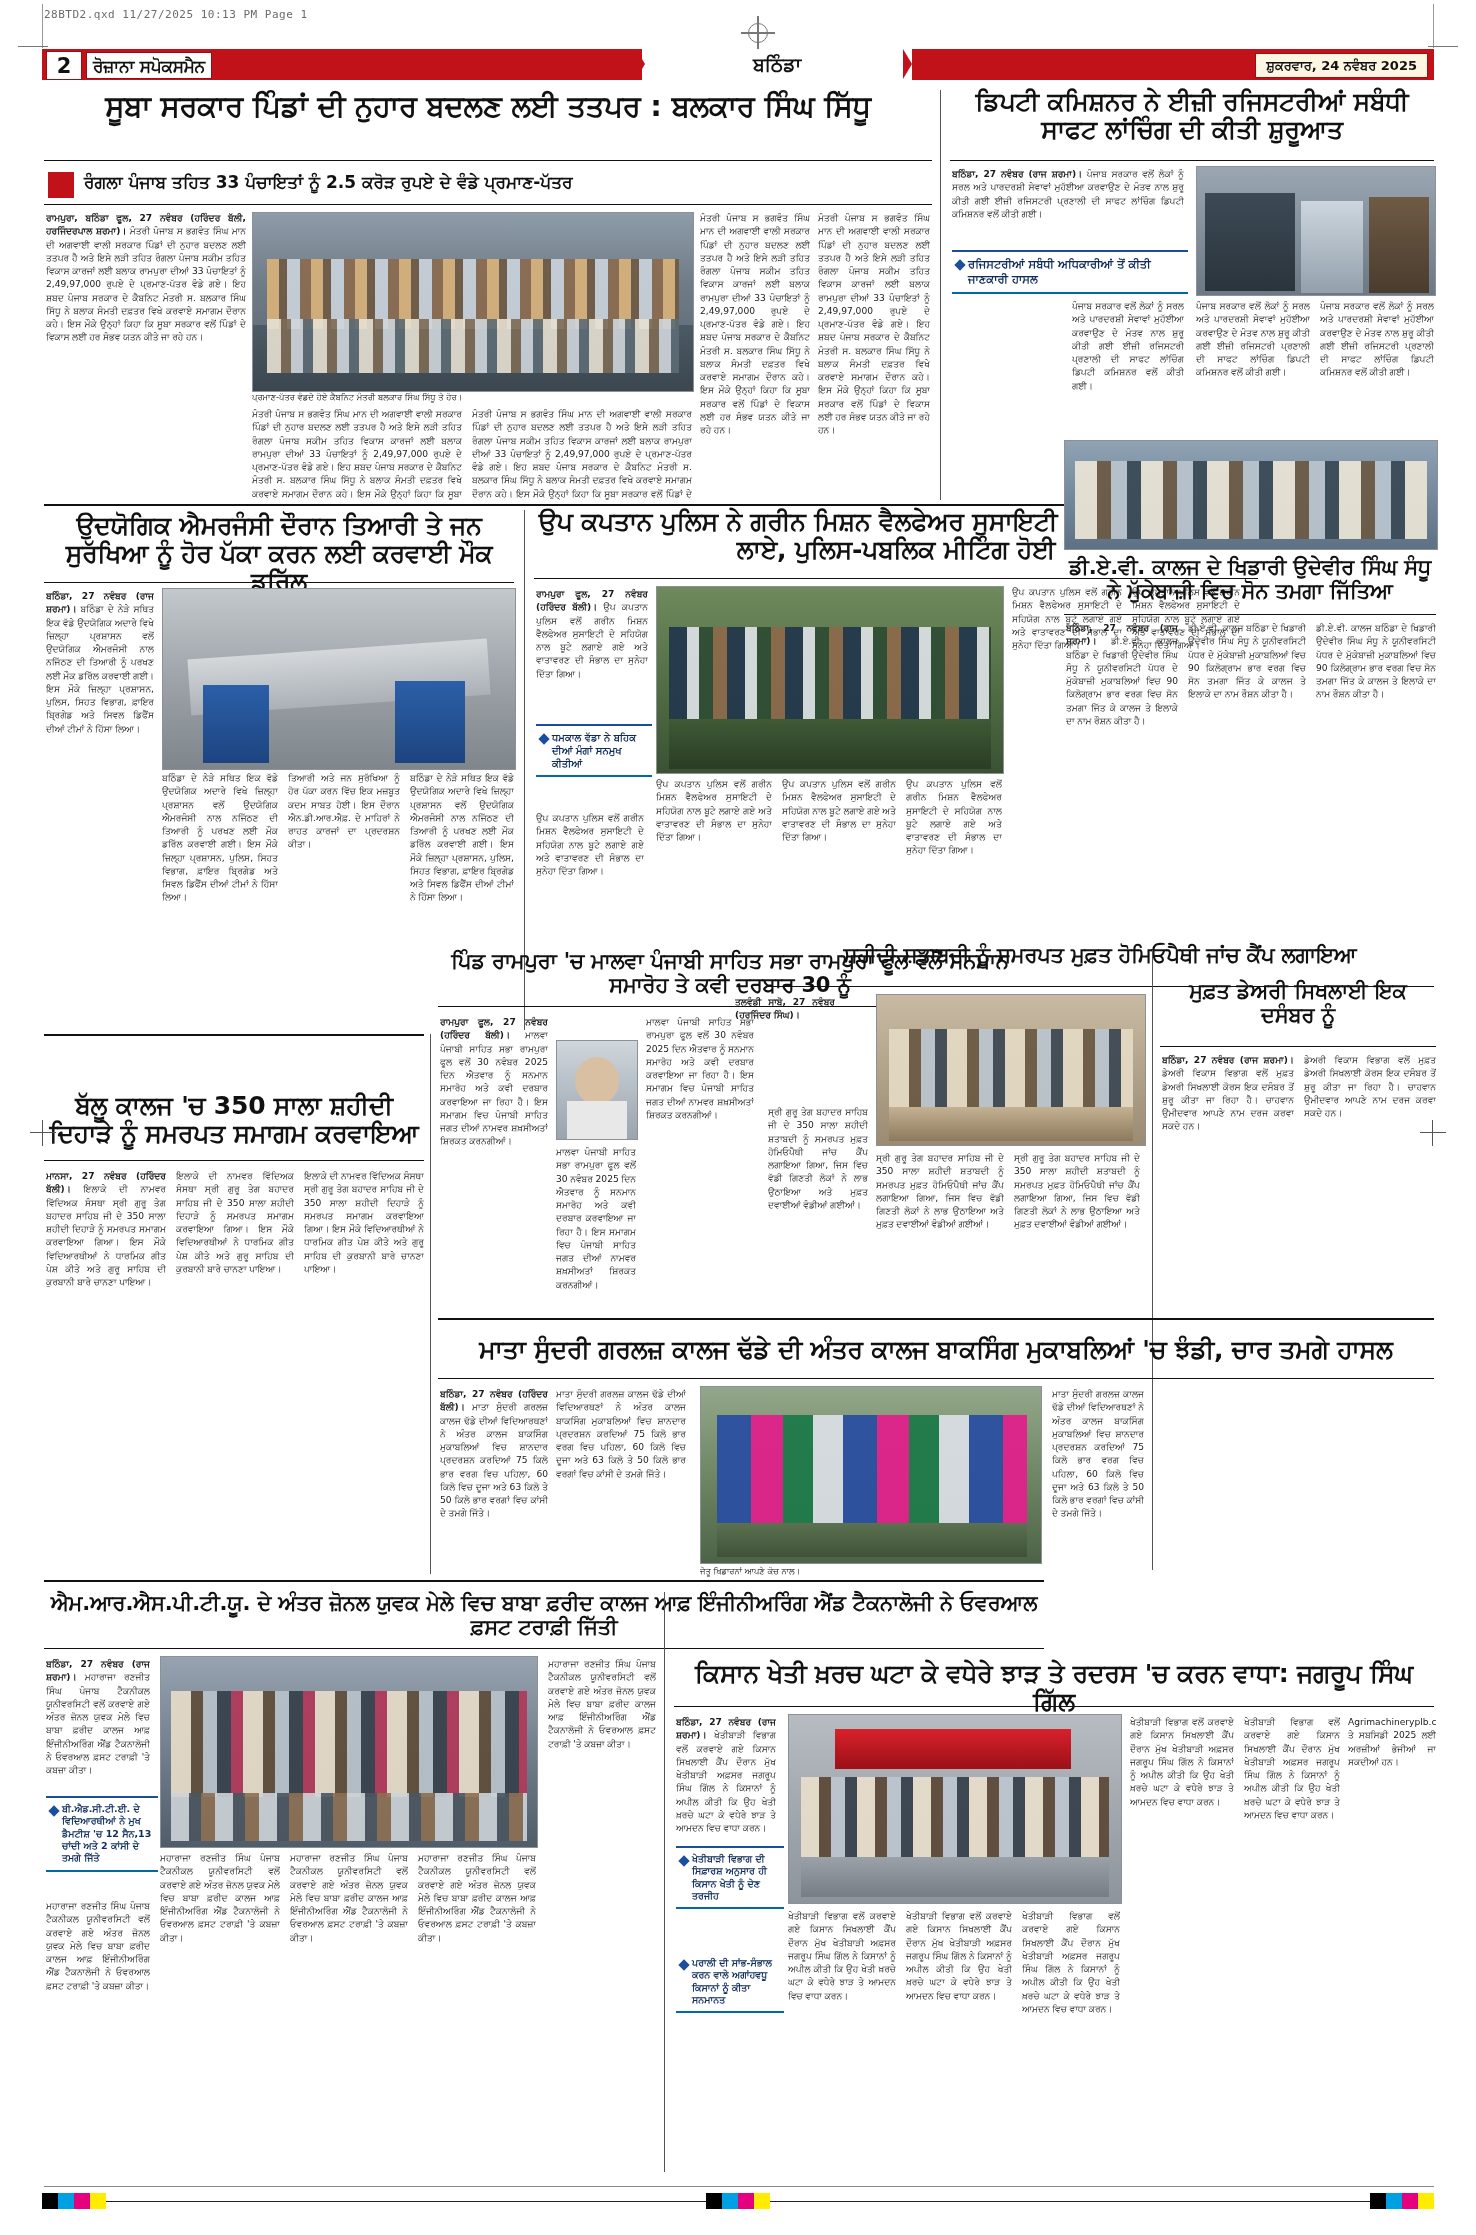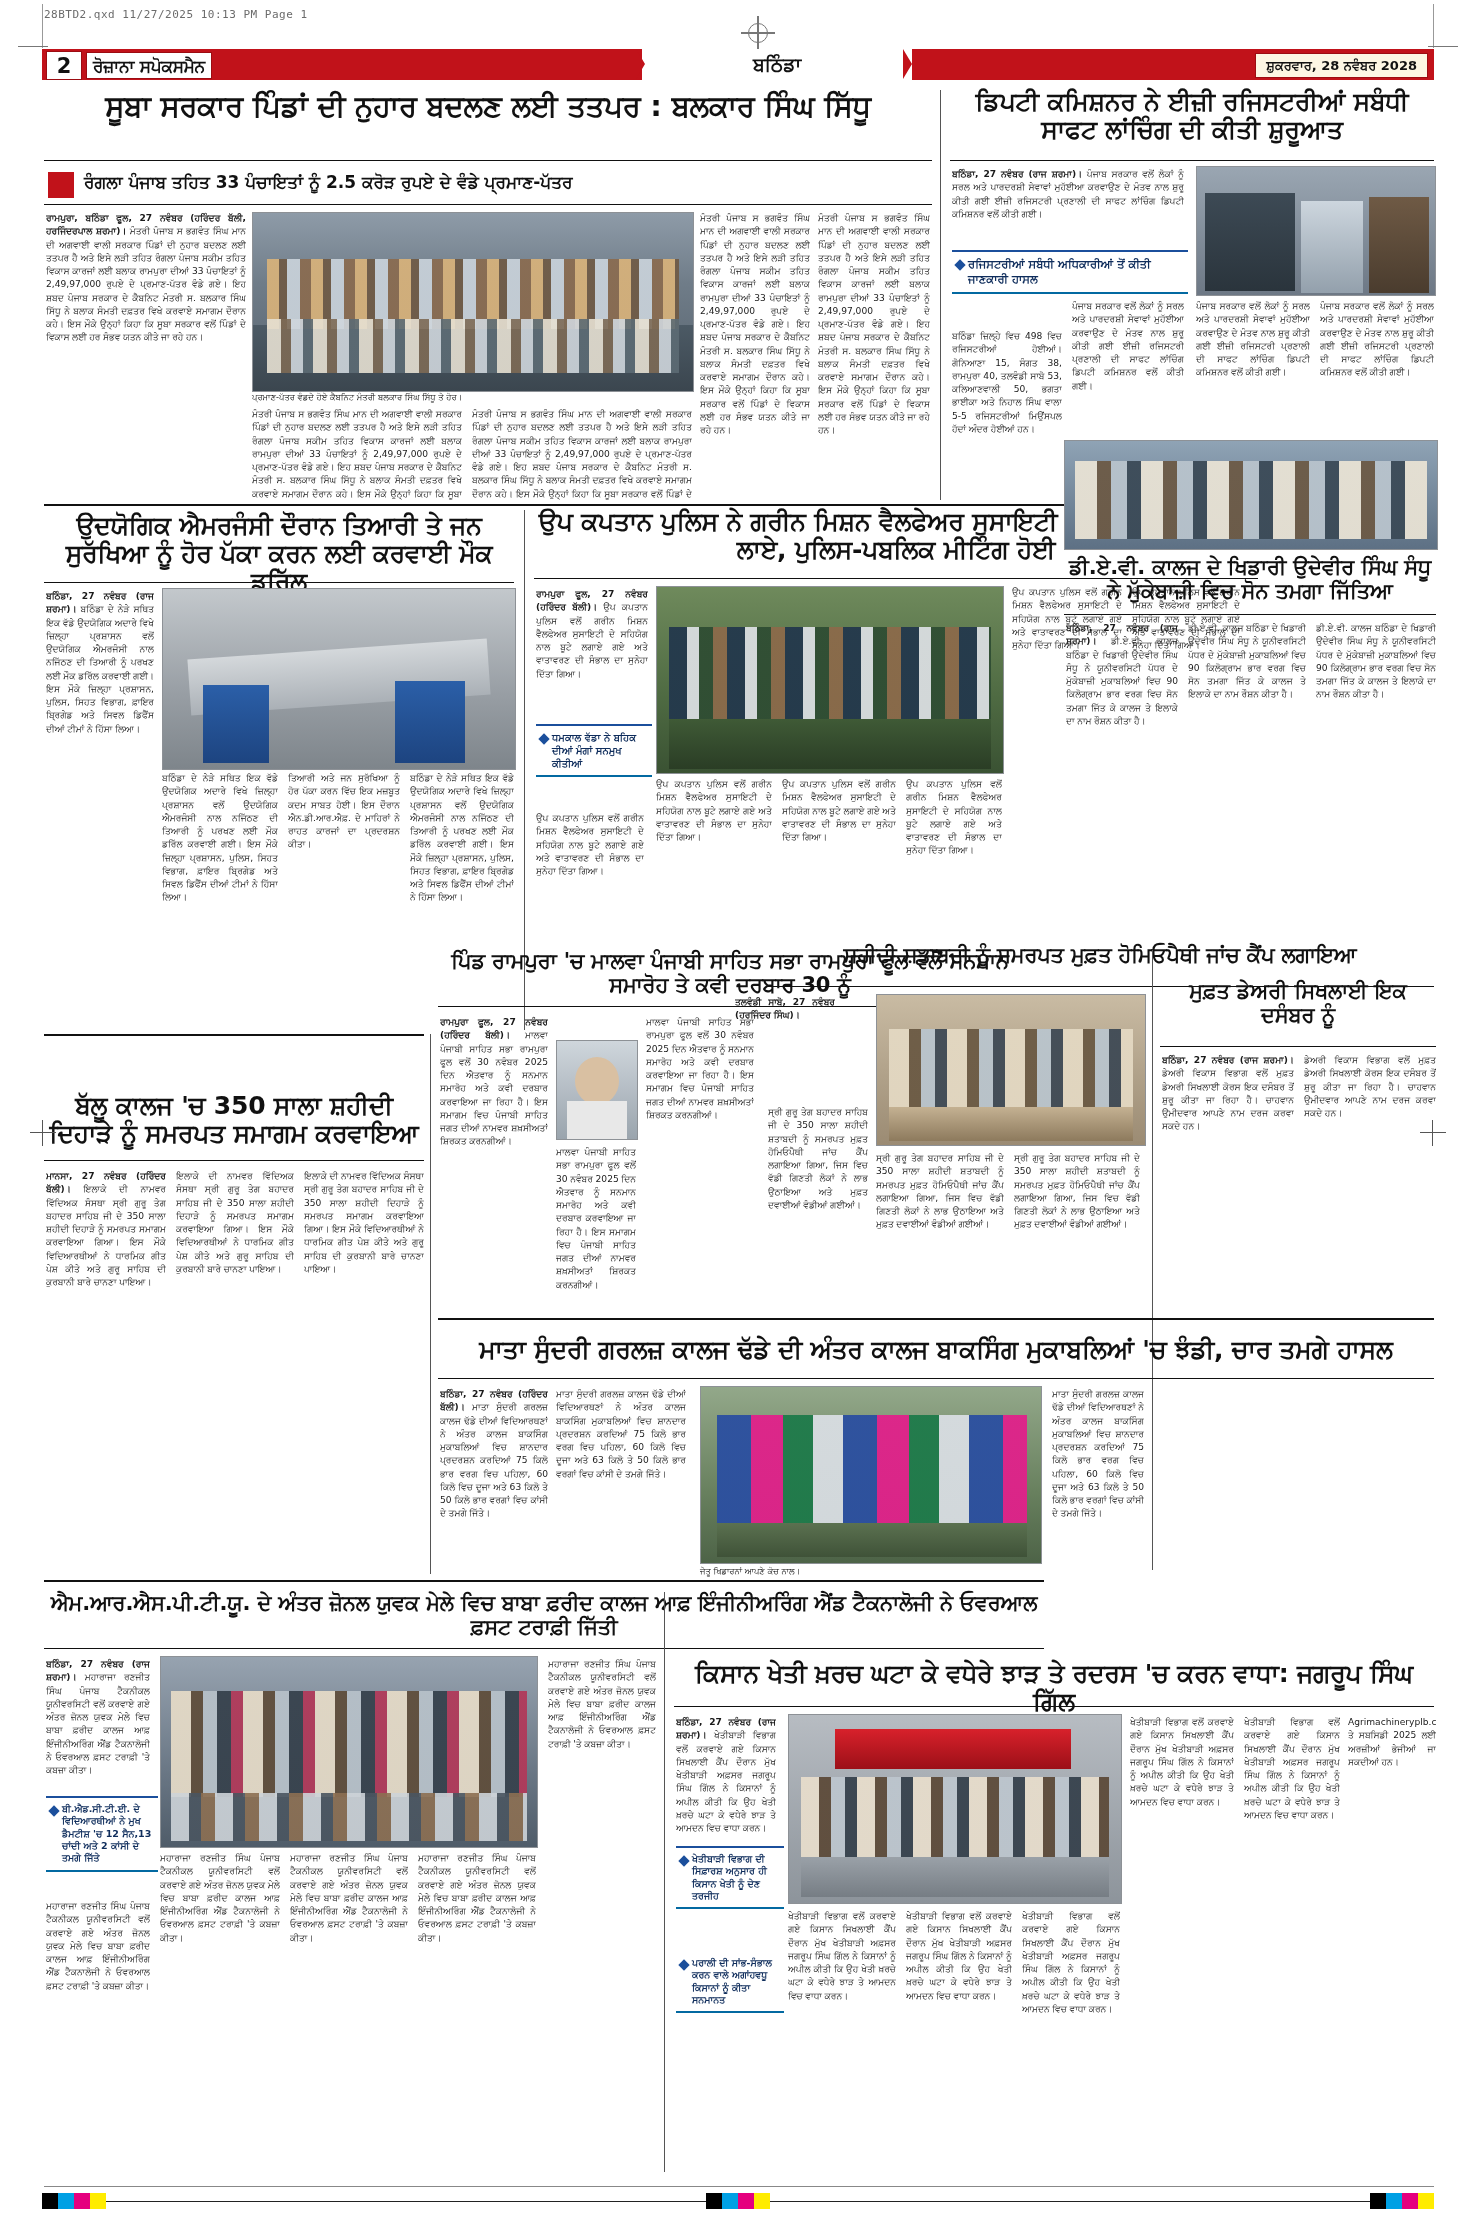--- a/index.html
+++ b/index.html
@@ -73,21 +73,21 @@
     <div class="rule" style="left:1428px;top:46px;width:30px;height:1px;background:#777;"></div>
   </div>
 
   <div class="masthead">
     <div class="mh-white"></div>
     <div class="mh-notch-l"></div>
     <div class="mh-notch-r"></div>
     <div class="pagenum">2</div>
     <div class="mh-logo">ਰੋਜ਼ਾਨਾ ਸਪੋਕਸਮੈਨ</div>
     <div class="mh-city">ਬਠਿੰਡਾ</div>
-    <div class="mh-date">ਸ਼ੁਕਰਵਾਰ, 28 ਨਵੰਬਰ 2028</div>
+    <div class="mh-date">ਸ਼ੁਕਰਵਾਰ, 24 ਨਵੰਬਰ 2025</div>
   </div>
 
   <div style="position:absolute;left:44px;top:90px;width:888px;">
     <div class="hl hl1">ਸੂਬਾ ਸਰਕਾਰ ਪਿੰਡਾਂ ਦੀ ਨੁਹਾਰ ਬਦਲਣ ਲਈ ਤਤਪਰ : ਬਲਕਾਰ ਸਿੰਘ ਸਿੱਧੂ</div>
   </div>
   <div class="rule" style="left:44px;top:160px;width:888px;height:1px;background:#111;"></div>
 
   <div class="redsub" style="left:48px;top:172px;width:884px;height:28px;">
     <div class="sq"></div>
     <div class="tx">ਰੰਗਲਾ ਪੰਜਾਬ ਤਹਿਤ 33 ਪੰਚਾਇਤਾਂ ਨੂੰ 2.5 ਕਰੋੜ ਰੁਪਏ ਦੇ ਵੰਡੇ ਪ੍ਰਮਾਣ-ਪੱਤਰ</div>
@@ -139,23 +139,20 @@
     <div style="position:absolute;left:172px;top:30px;width:60px;height:96px;background:linear-gradient(#6f5a45,#4a3c2e);"></div>
   </div>
 
   <div class="boxnote" style="left:952px;top:250px;width:228px;">
     <div class="ln">
       <span class="bullet"></span>
       <span>ਰਜਿਸਟਰੀਆਂ ਸਬੰਧੀ ਅਧਿਕਾਰੀਆਂ ਤੋਂ ਕੀਤੀ ਜਾਣਕਾਰੀ ਹਾਸਲ</span>
     </div>
   </div>
 
-  <div style="position:absolute;left:952px;top:330px;width:110px;height:170px;overflow:hidden;" class="body-col">
-    <span>ਬਠਿੰਡਾ ਜ਼ਿਲ੍ਹੇ ਵਿਚ 498 ਵਿਚ ਰਜਿਸਟਰੀਆਂ ਹੋਈਆਂ। ਗੋਨਿਆਣਾ 15, ਸੰਗਤ 38, ਰਾਮਪੁਰਾ 40, ਤਲਵੰਡੀ ਸਾਬੋ 53, ਕਲਿਆਣਵਾਲੀ 50, ਭਗਤਾ ਭਾਈਕਾ ਅਤੇ ਨਿਹਾਲ ਸਿੰਘ ਵਾਲਾ 5-5 ਰਜਿਸਟਰੀਆਂ ਮਿਉਂਸਪਲ ਹੱਦਾਂ ਅੰਦਰ ਹੋਈਆਂ ਹਨ।</span>
-  </div>
   <div style="position:absolute;left:1072px;top:300px;width:112px;height:200px;overflow:hidden;" class="body-col">
     <span>ਪੰਜਾਬ ਸਰਕਾਰ ਵਲੋਂ ਲੋਕਾਂ ਨੂੰ ਸਰਲ ਅਤੇ ਪਾਰਦਰਸ਼ੀ ਸੇਵਾਵਾਂ ਮੁਹੱਈਆ ਕਰਵਾਉਣ ਦੇ ਮੰਤਵ ਨਾਲ ਸ਼ੁਰੂ ਕੀਤੀ ਗਈ ਈਜ਼ੀ ਰਜਿਸਟਰੀ ਪ੍ਰਣਾਲੀ ਦੀ ਸਾਫਟ ਲਾਂਚਿੰਗ ਡਿਪਟੀ ਕਮਿਸ਼ਨਰ ਵਲੋਂ ਕੀਤੀ ਗਈ।</span>
   </div>
   <div style="position:absolute;left:1196px;top:300px;width:114px;height:200px;overflow:hidden;" class="body-col">
     <span>ਪੰਜਾਬ ਸਰਕਾਰ ਵਲੋਂ ਲੋਕਾਂ ਨੂੰ ਸਰਲ ਅਤੇ ਪਾਰਦਰਸ਼ੀ ਸੇਵਾਵਾਂ ਮੁਹੱਈਆ ਕਰਵਾਉਣ ਦੇ ਮੰਤਵ ਨਾਲ ਸ਼ੁਰੂ ਕੀਤੀ ਗਈ ਈਜ਼ੀ ਰਜਿਸਟਰੀ ਪ੍ਰਣਾਲੀ ਦੀ ਸਾਫਟ ਲਾਂਚਿੰਗ ਡਿਪਟੀ ਕਮਿਸ਼ਨਰ ਵਲੋਂ ਕੀਤੀ ਗਈ।</span>
   </div>
   <div style="position:absolute;left:1320px;top:300px;width:114px;height:200px;overflow:hidden;" class="body-col">
     <span>ਪੰਜਾਬ ਸਰਕਾਰ ਵਲੋਂ ਲੋਕਾਂ ਨੂੰ ਸਰਲ ਅਤੇ ਪਾਰਦਰਸ਼ੀ ਸੇਵਾਵਾਂ ਮੁਹੱਈਆ ਕਰਵਾਉਣ ਦੇ ਮੰਤਵ ਨਾਲ ਸ਼ੁਰੂ ਕੀਤੀ ਗਈ ਈਜ਼ੀ ਰਜਿਸਟਰੀ ਪ੍ਰਣਾਲੀ ਦੀ ਸਾਫਟ ਲਾਂਚਿੰਗ ਡਿਪਟੀ ਕਮਿਸ਼ਨਰ ਵਲੋਂ ਕੀਤੀ ਗਈ।</span>
   </div>
 

